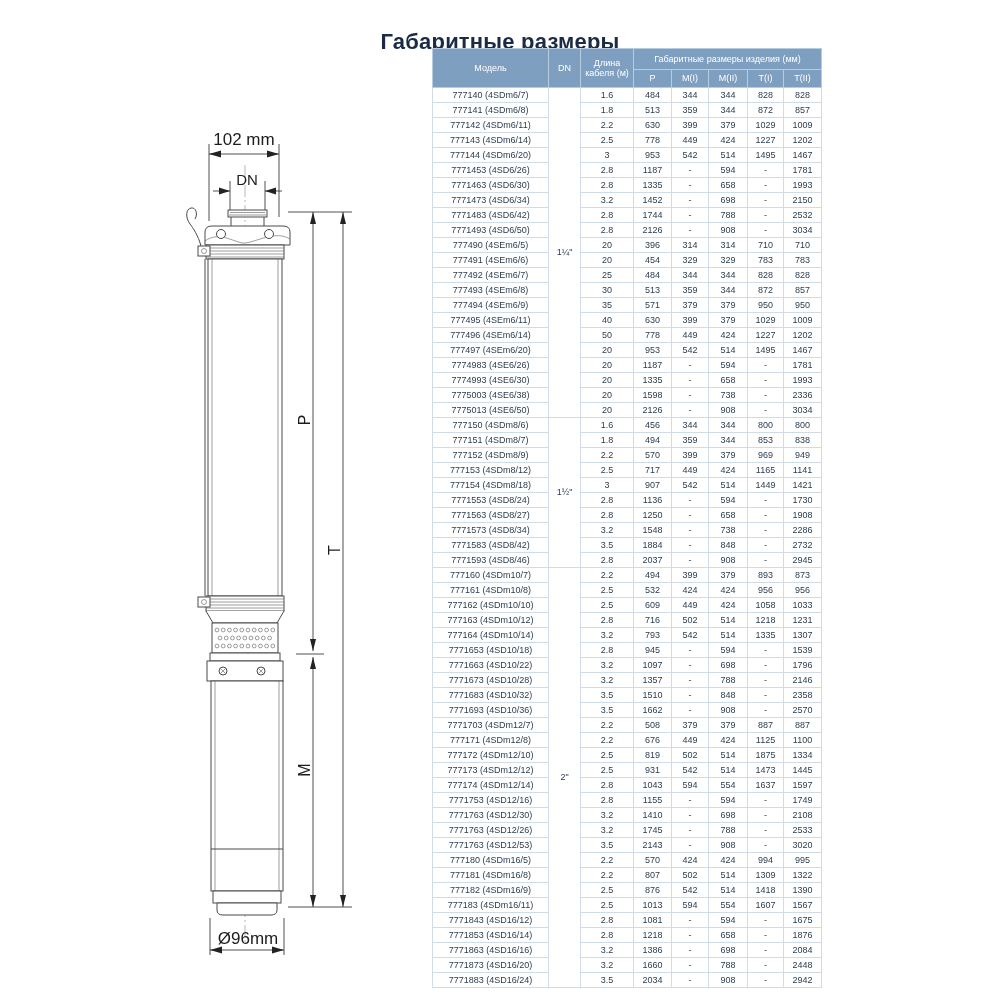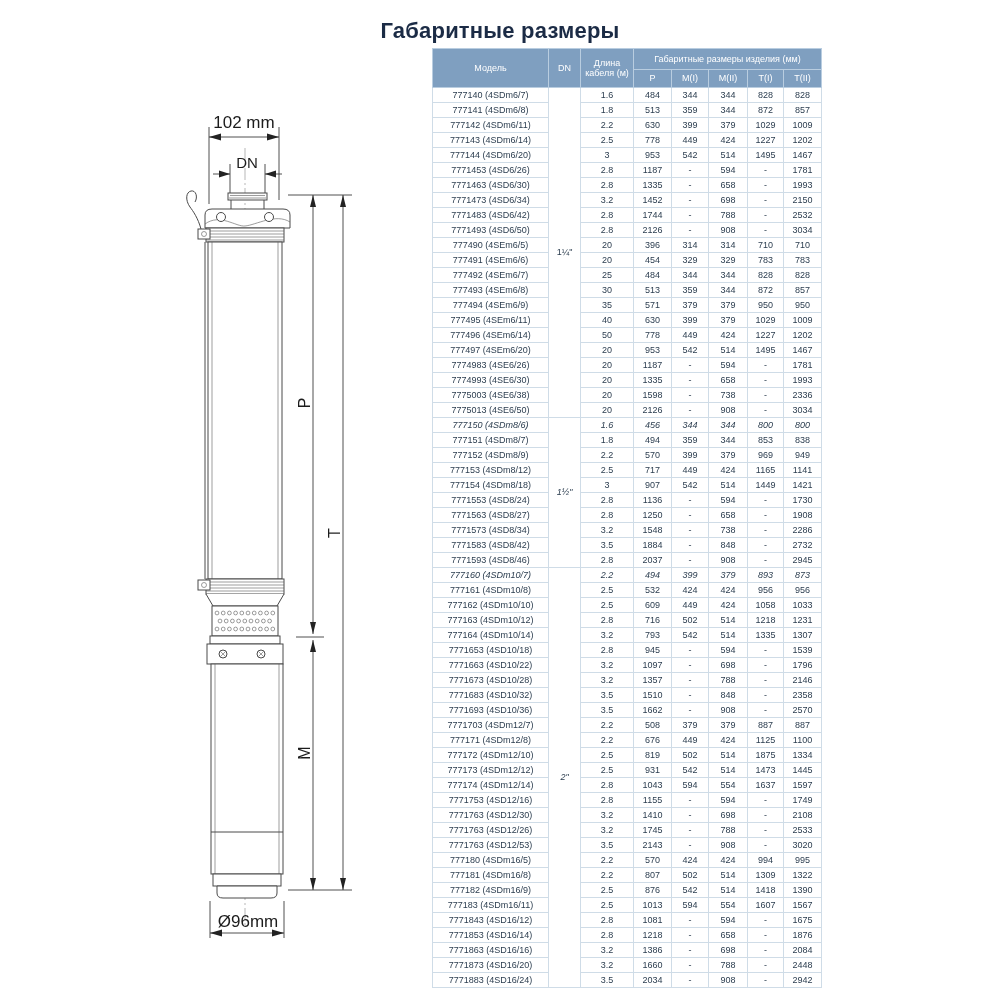--- a/index.html
+++ b/index.html
@@ -1,39 +1,39 @@
 <!DOCTYPE html>
 <html><head>
 <meta charset="utf-8">
 <style>
   html,body{margin:0;padding:0;}
   body{width:1000px;height:1000px;position:relative;background:#fff;overflow:hidden;
        font-family:"Liberation Sans",sans-serif;}
-  .page-title{position:absolute;top:18px;left:0;width:1000px;text-align:center;
+  .page-title{position:absolute;top:29px;left:0;width:1000px;text-align:center;
        font-size:22px;font-weight:600;color:#1b2b45;letter-spacing:.2px;}
   
-  .diagram{position:absolute;left:100px;top:81px;width:340px;height:880px;}
+  .diagram{position:absolute;left:100px;top:98px;width:340px;height:880px;}
   .diagram svg{display:block;}
   .dline{stroke:#3c3c3c;stroke-width:0.9;fill:none;}
   .pline{stroke:#4a4a4a;stroke-width:1;fill:#fff;}
   .pfill{stroke:#4a4a4a;stroke-width:1;fill:#fdfdfd;}
   .thin{stroke:#5a5a5a;stroke-width:0.6;fill:none;}
   .arr{fill:#222;stroke:none;}
   .dimtxt{fill:#1c1c1c;font-family:"Liberation Sans",sans-serif;}
   .cline{stroke:#a5a5a5;stroke-width:0.8;stroke-dasharray:12 3 2 3;fill:none;}
   
   table.dims{position:absolute;left:432px;top:48px;width:389px;border-collapse:collapse;
        table-layout:fixed;font-size:9px;color:#2b3d4f;text-align:center;line-height:1;}
   table.dims th,table.dims td{padding:0;margin:0;overflow:hidden;white-space:nowrap;}
   table.dims thead th{background:#7f9fc0;color:#fff;font-weight:400;
        border:1px solid #b9cde0;white-space:normal;line-height:1.15;}
   table.dims thead tr.h1 th{height:20px;}
   table.dims thead tr.h2 th{height:17px;}
   table.dims tbody td{border:1px solid #cfdce7;height:14px;background:#fff;}
-  table.dims tbody tr.section-start td{border-top:1px solid #a2b9cd;font-style:italic;}
+  table.dims tbody tr.section-start td{border-top:1px solid #a2b9cd;}
   td.dn-cell{font-size:9px;color:#2b3d4f;background:#fff;}
 </style>
 </head>
 <body>
 
 <div class="page-title">Габаритные размеры</div>
 
 <div class="diagram">
 <svg width="340" height="880" viewBox="100 85 340 880">
 

